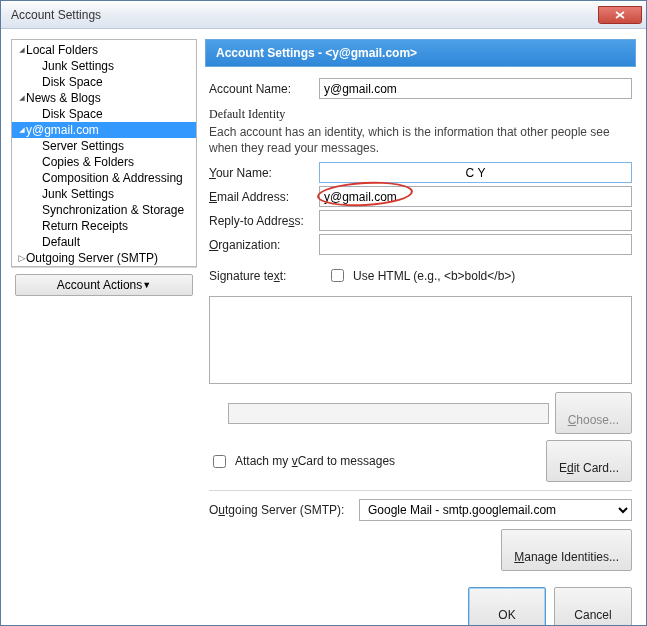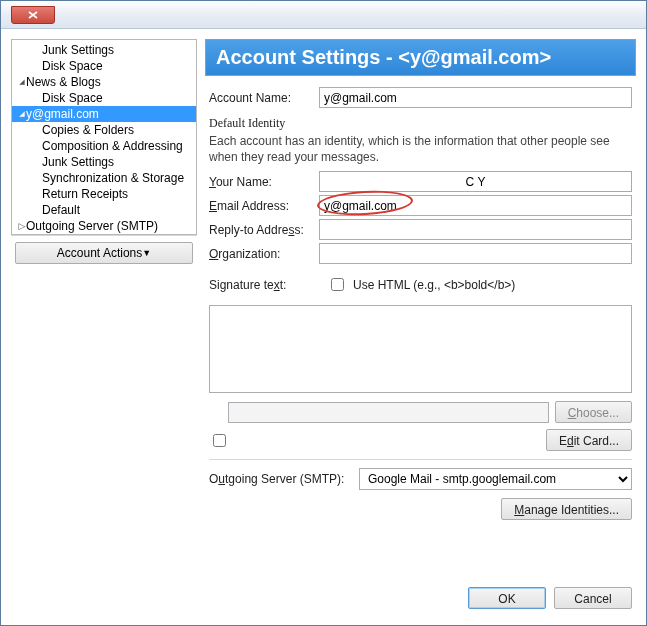--- a/index.html
+++ b/index.html
@@ -55,21 +55,21 @@
   .tree-item .arrow {
     display:inline-block; width:8px; color:#555; font-size:9px; text-align:center;
   }
   .tree-item.level1 { padding-left: 22px; }
   .tree-item.level0 { padding-left: 6px; }
   .tree-item.selected { background:#3399ff; color:#fff; }
   .tree-item.selected .arrow { color:#fff; }
   .panel-header {
     background: linear-gradient(#4da0e8,#2f87d8);
     color:#fff;
-    font-size:20px;
+    font-size:12px;
     font-weight:bold;
     padding:6px 10px;
     border:1px solid #6aa8dc;
   }
   .panel-body {
     border: none;
     padding: 8px 4px 0 4px;
     flex:1;
     overflow:auto;
     color:#222;
@@ -83,21 +83,21 @@
   .fieldset-label { margin:8px 0 2px 0; color:#222;font-family:Liberation Serif, serif;}
   .hint { color:#444; margin:0 6px 6px 0; line-height:1.35;}
   .sig-box {
     border:1px solid #abadb3; height:88px; margin:3px 0 8px 0; background:#fff;
   }
   .checkbox-row { display:flex; align-items:center; gap:6px; margin:4px 0;}
   input[type=checkbox]{ width:13px;height:13px;}
   .btn {
     border:1px solid #acacac;
     background:linear-gradient(#f5f5f5,#e3e3e3);
-    padding:4px 12px; height:22px;
+    padding:20px 12px; height:22px;
     font:inherit; color:#222;
     border-radius:2px;
   }
   .btn:disabled { color:#888; }
   .inline-right { display:flex; gap:6px; align-items:center; }
   .inline-right .spacer { flex:1; }
   select.combo {
     flex:1; height:22px; border:1px solid #abadb3; font:inherit; background:#fff;
     padding:1px 4px;
   }
@@ -132,51 +132,60 @@
   .footer .btn { width:78px; }
   .footer .btn.ok { border-color:#5a9bd4; box-shadow:0 0 0 1px #a7d1f3 inset;}
   .rightcol { display:flex; flex-direction:column; flex:1;}
   .manage-row { display:flex; justify-content:flex-end; margin:8px 0 15px 0;align-items:center;}
   .leftcol { display:flex; flex-direction:column;}
 </style>
 </head>
 <body>
 
 <div class="titlebar">
+  <span class="title">Account Settings</span>
   <div class="winbtns">
     <div class="winbtn close">
       <svg width="10" height="8" viewBox="0 0 10 8">
           <path d="M1 1 L9 7 M9 1 L1 7" stroke="#fff" stroke-width="1.6"></path>
         </svg>
     </div>
   </div>
 </div>
 
 <div class="content">
   <div class="leftcol">
     <div class="tree" id="tree">
+        <div class="tree-item level0">
+          <span class="arrow" style="font-size: 7px;">◢</span>
+          <span>Local Folders</span>
+        </div>
         <div class="tree-item level1">
           <span class="arrow"></span>
           <span>Junk Settings</span>
         </div>
         <div class="tree-item level1">
           <span class="arrow"></span>
           <span>Disk Space</span>
         </div>
         <div class="tree-item level0">
           <span class="arrow" style="font-size: 7px;">◢</span>
           <span>News &amp; Blogs</span>
         </div>
         <div class="tree-item level1">
           <span class="arrow"></span>
           <span>Disk Space</span>
         </div>
         <div class="tree-item level0 selected">
           <span class="arrow" style="font-size: 7px;">◢</span>
           <span>y@gmail.com</span>
+        </div>
+        <div class="tree-item level1">
+          <span class="arrow"></span>
+          <span>Server Settings</span>
         </div>
         <div class="tree-item level1">
           <span class="arrow"></span>
           <span>Copies &amp; Folders</span>
         </div>
         <div class="tree-item level1">
           <span class="arrow"></span>
           <span>Composition &amp; Addressing</span>
         </div>
         <div class="tree-item level1">
@@ -252,20 +261,21 @@
 
       <div class="row">
         <input type="text" disabled="" style="margin-left: 19px; background: rgb(244, 244, 244);">
         <span style="width:6px"></span>
         <button class="btn" disabled=""><u>C</u>hoose...</button>
       </div>
 
       <div class="inline-right" style="margin-top:6px;">
         <div class="checkbox-row" style="margin:0;">
           <input type="checkbox" style="">
+          <span>Attach my <u>v</u>Card to messages</span>
         </div>
         <div class="spacer"></div>
         <button class="btn">E<u>d</u>it Card...</button>
       </div>
 
       <hr class="sep">
 
       <div class="row">
         <span style="width:150px">O<u>u</u>tgoing Server (SMTP):</span>
         <select class="combo">

